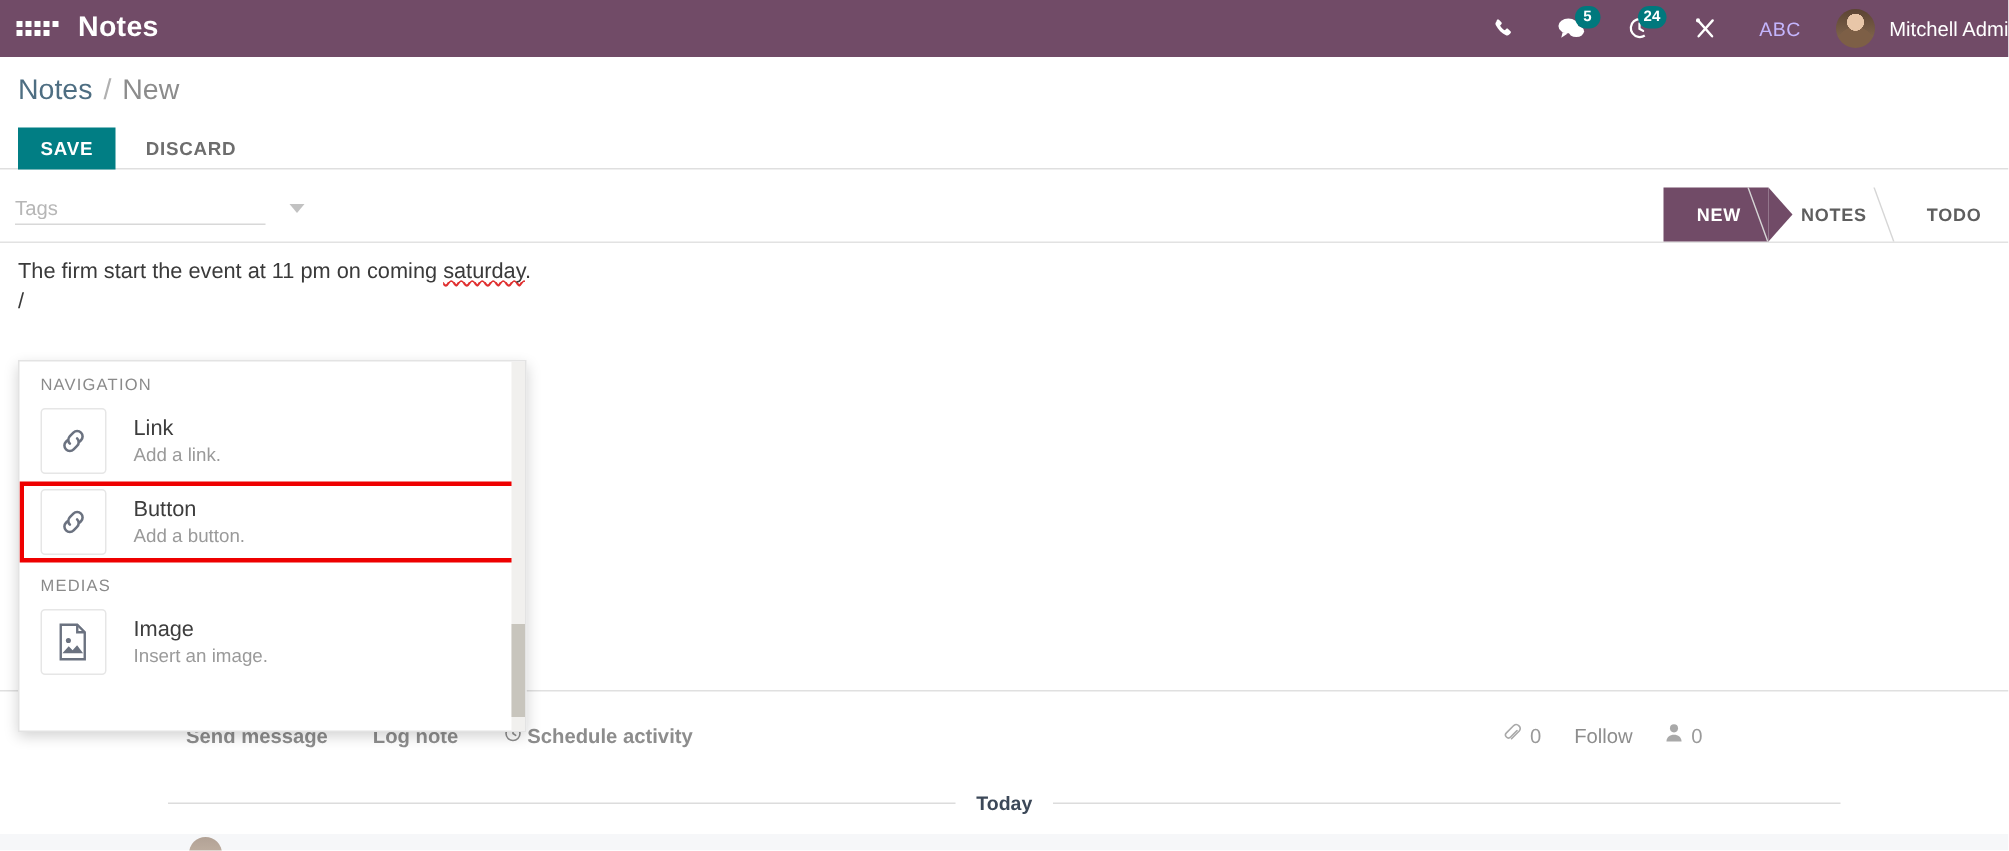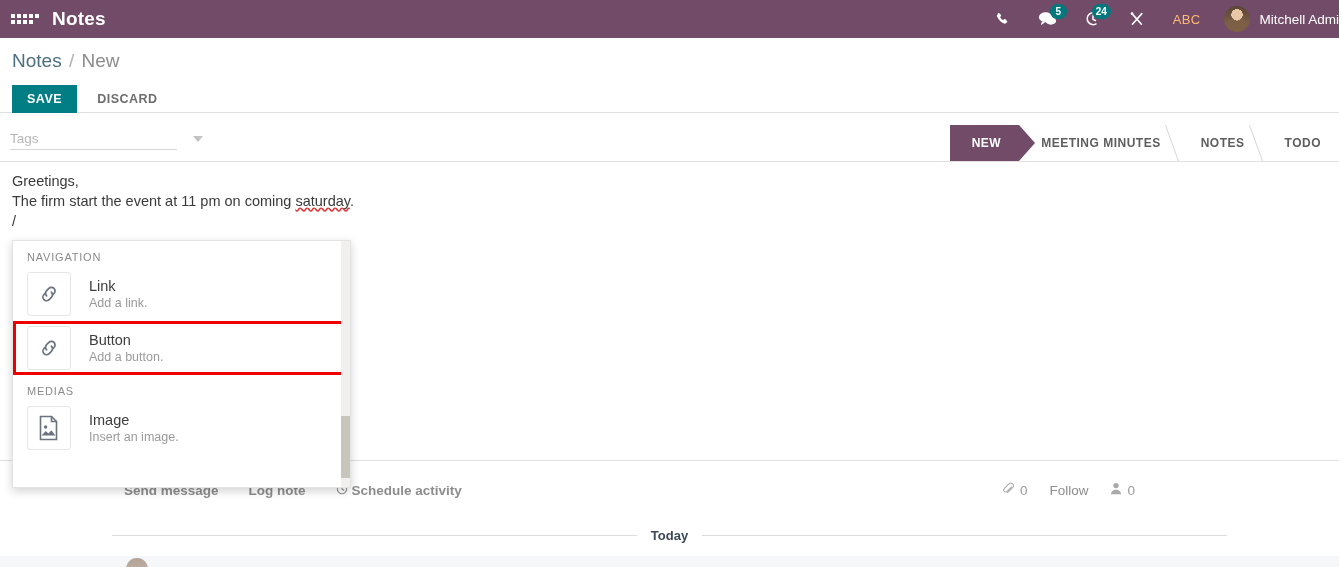--- a/index.html
+++ b/index.html
@@ -53,21 +53,21 @@
     min-width: 17px; height: 15px;
     border-radius: 9px;
     background: #00787d;
     color: #fff; font-size: 10px; font-weight: bold;
     display: flex; align-items: center; justify-content: center;
     padding: 0 4px;
     line-height: 1;
   }
   .nav-text {
     padding: 0 14px; font-size: 13px;
-    color: #fdba74; cursor: pointer;
+    color: #c4b5fd; cursor: pointer;
     letter-spacing: .3px;
   }
   .user-menu {
     display: flex; align-items: center;
     padding-left: 10px; cursor: pointer;
   }
   .avatar-img {
     width: 26px; height: 26px; border-radius: 50%;
     background:
       radial-gradient(circle at 50% 34%, #e8c6a8 0 26%, rgba(0,0,0,0) 27%),
@@ -359,34 +359,30 @@
 <div class="form-header">
   <div class="tags-field">
     <input type="text" placeholder="Tags" style="">
     <span class="caret-down"></span>
   </div>
 
   <div class="statusbar">
     <div class="status-step active first">
       <span>NEW</span>
     </div>
-    <div class="status-step after-active">
-      <span>MEETING MINUTES</span>
-    </div>
     <div class="status-step">
       <span>NOTES</span>
     </div>
     <div class="status-step">
       <span>TODO</span>
     </div>
   </div>
 </div>
 
 <div class="note-body">
-  <p>Greetings,</p>
   <p><span>The firm start the event at 11 pm on coming </span><span class="spellerr">saturday</span><span>.</span></p>
   <p class="slash-cursor">/</p>
 </div>
 
 <div class="powerbox">
 
   <div class="pb-section">NAVIGATION</div>
 
   <div class="pb-item">
     <div class="pb-icon">

